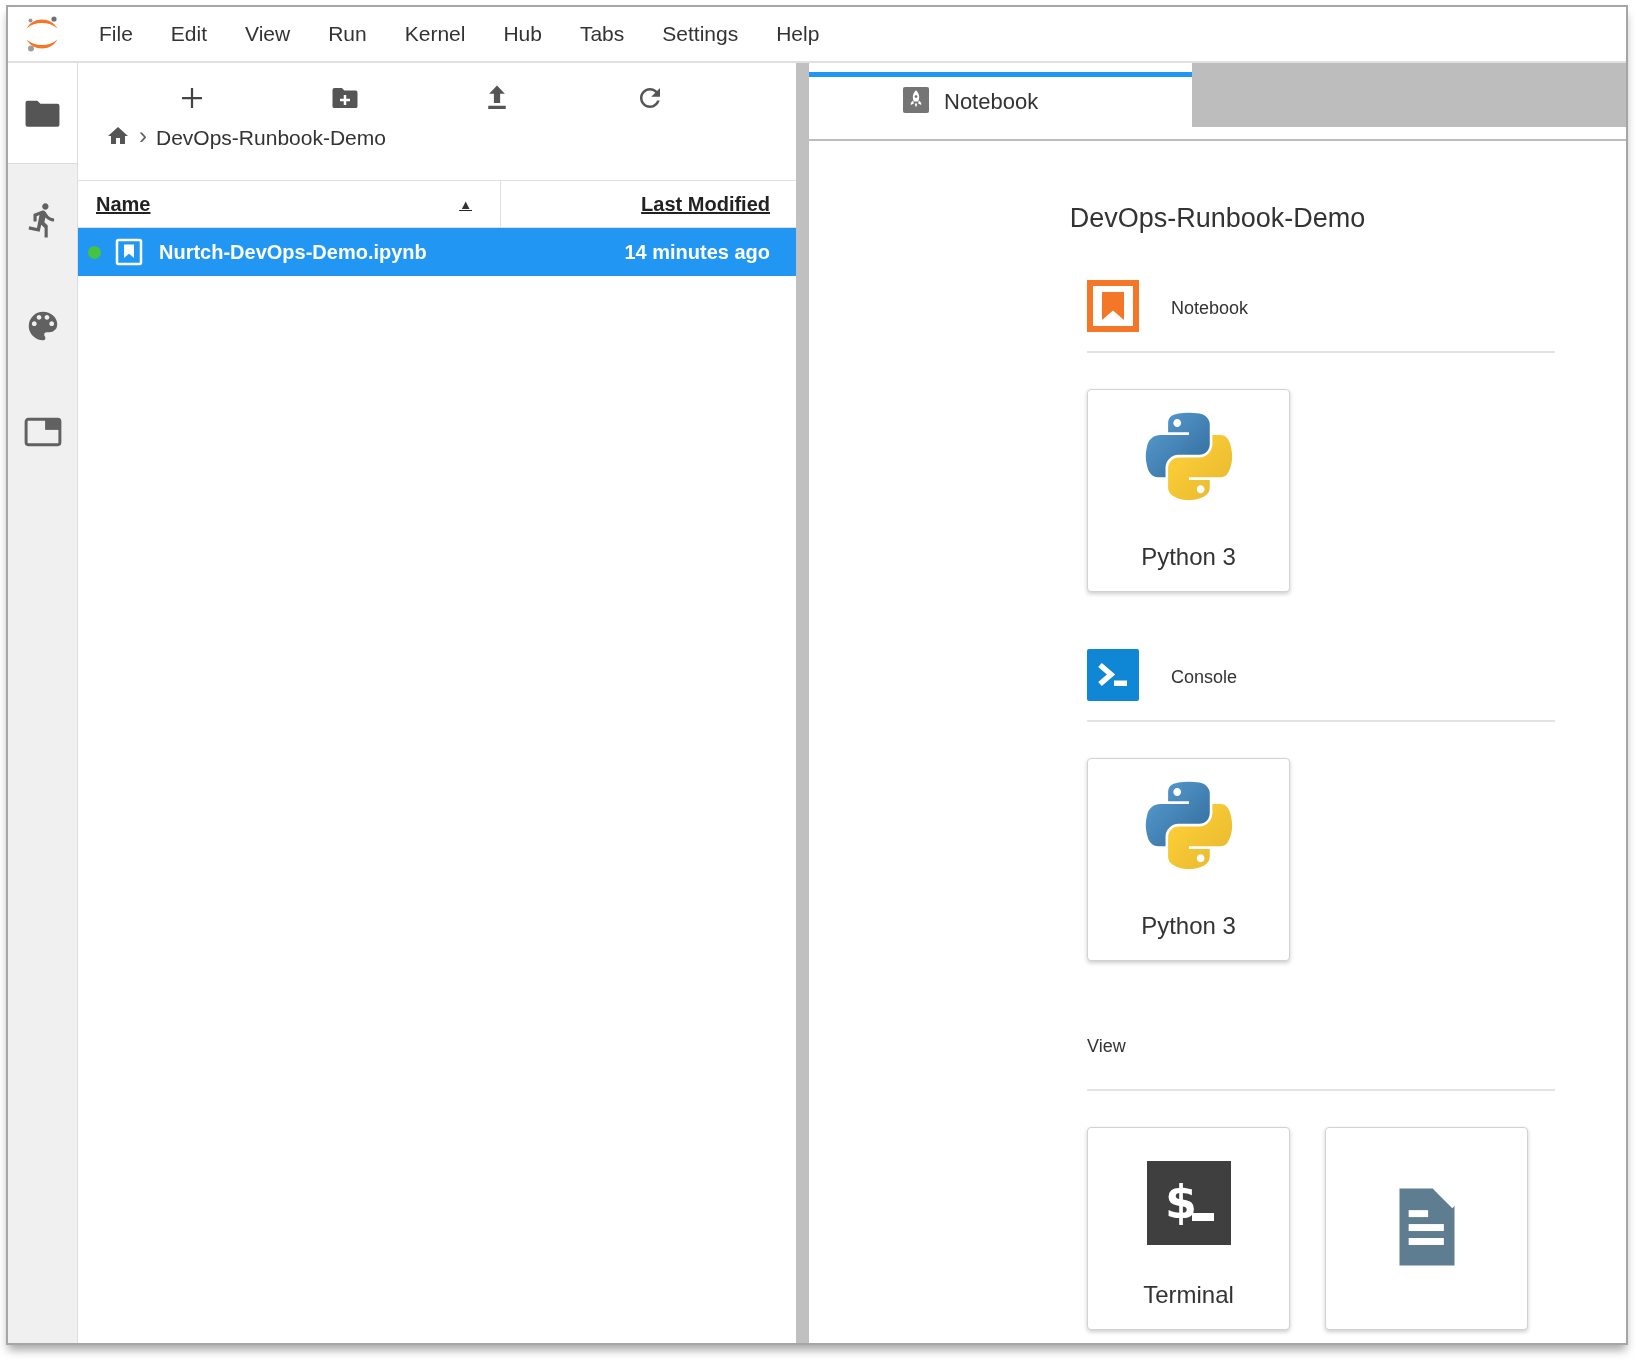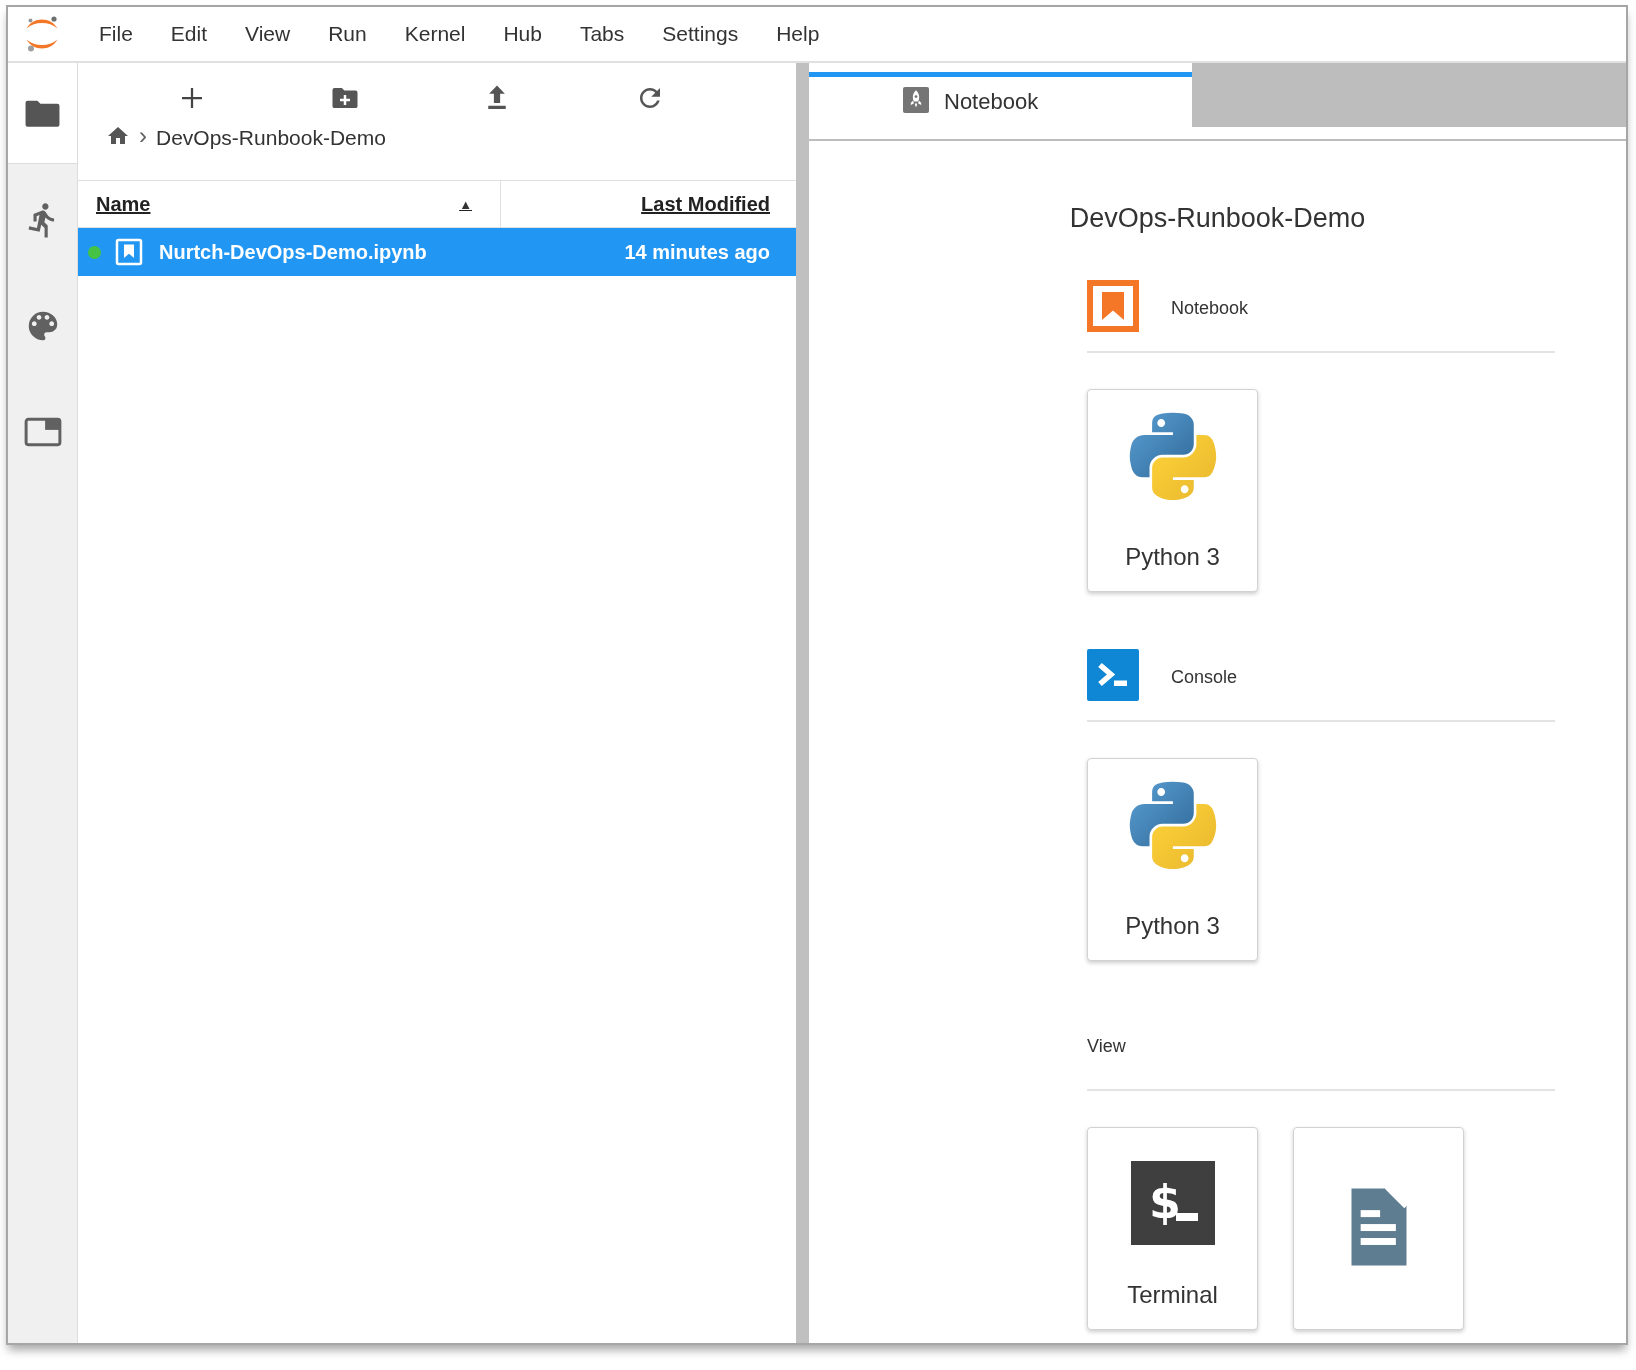--- a/index.html
+++ b/index.html
@@ -52,21 +52,21 @@
   .dock-gap { height:14px; border-bottom:2px solid #bdbdbd; flex:0 0 auto; }
   .launcher { flex:1; overflow:hidden; }
   .launcher-title { margin-top:62px; text-align:center; font-size:27px; color:#333; }
   .launcher-content { margin-left:278px; width:468px; margin-top:48px; }
   .section { }
   .section + .section { margin-top:59px; }
   .section-header { height:52px; display:flex; align-items:center; gap:32px; }
   .section-label { font-size:18px; color:#333; }
   .section-divider { margin-top:17px; border-top:2px solid #e3e3e3; }
   .cards { margin-top:36px; display:flex; gap:35px; }
-  .card { width:171px; height:203px; background:#fff; border:1px solid #d2d2d2; border-radius:4px; box-shadow:0 2px 4px rgba(0,0,0,.2); display:flex; flex-direction:column; cursor:pointer; }
+  .card { width:203px; height:203px; background:#fff; border:1px solid #d2d2d2; border-radius:4px; box-shadow:0 2px 4px rgba(0,0,0,.2); display:flex; flex-direction:column; cursor:pointer; }
   .card-icon-area { flex:1; display:flex; align-items:center; justify-content:center; }
   .card-label { text-align:center; padding-bottom:20px; font-size:24px; color:#333; }
 </style>
 </head>
 <body>
 
 <svg width="0" height="0" style="position:absolute">
   <defs>
     <linearGradient id="pyBlue" x1="0" y1="0" x2="1" y2="1">
       <stop offset="0" stop-color="#5a9fd4"></stop>

